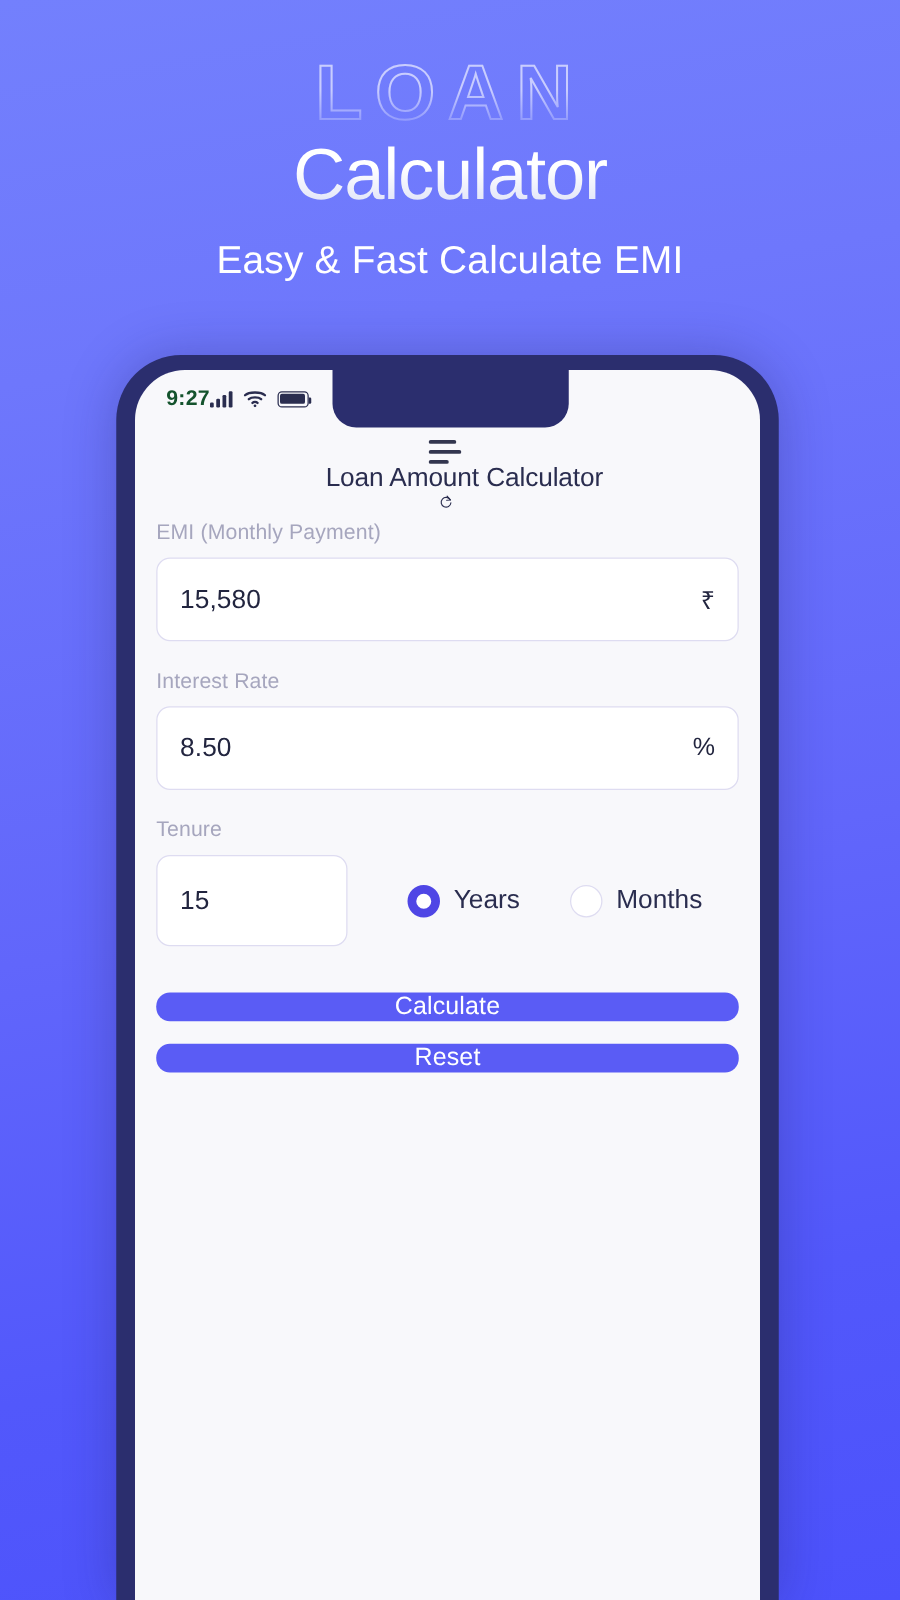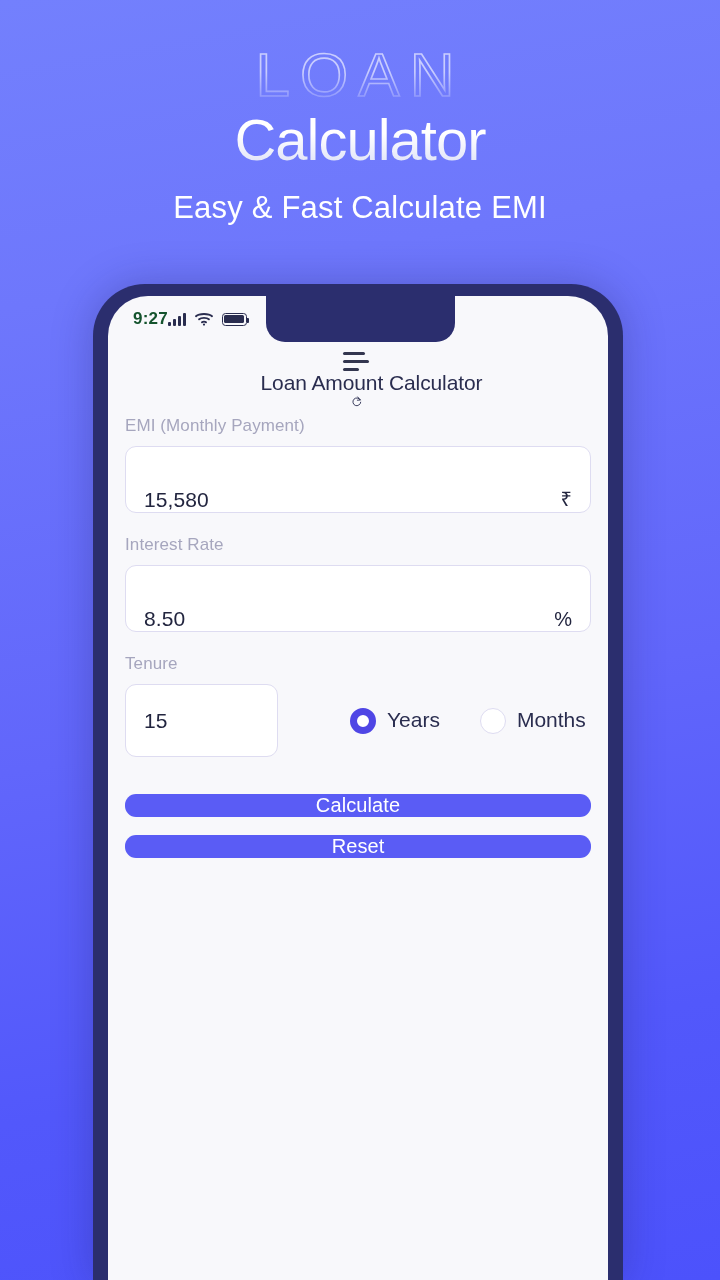--- a/index.html
+++ b/index.html
@@ -24,21 +24,21 @@
     height: 260px;
     text-align: center;
   }
 
   .promo-outline {
     position: absolute;
     top: 44px;
     left: 0;
     width: 720px;
     font-size: 62px;
-    font-weight: normal;
+    font-weight: bold;
     letter-spacing: 10px;
     line-height: 1;
     color: transparent;
     -webkit-text-stroke: 1.6px rgba(255,255,255,0.62);
     text-stroke: 1.6px rgba(255,255,255,0.62);
     -webkit-mask-image: linear-gradient(to bottom, rgba(0,0,0,1) 45%, rgba(0,0,0,0.15) 100%);
     mask-image: linear-gradient(to bottom, rgba(0,0,0,1) 45%, rgba(0,0,0,0.15) 100%);
   }
 
   .promo-title {
@@ -210,42 +210,41 @@
     letter-spacing: 0.1px;
   }
 
   .input-wrap {
     position: relative;
     height: 67px;
     background: #FFFFFF;
     border: 1.4px solid #DEDCF1;
     border-radius: 11px;
     display: flex;
-    align-items: flex-end;
+    align-items: center;
     padding: 0 18px;
     margin-bottom: 22px;
   }
 
   .input-value {
     font-size: 21px;
     color: #22253F;
     letter-spacing: 0.1px;
   }
 
   .input-suffix {
     position: absolute;
     right: 18px;
     font-size: 20px;
     color: #22253F;
   }
 
   .tenure-row {
     display: flex;
     align-items: center;
-    gap: 24px;
   }
 
   .tenure-input {
     width: 153px;
     height: 73px;
     background: #FFFFFF;
     border: 1.4px solid #DEDCF1;
     border-radius: 11px;
     display: flex;
     align-items: center;

